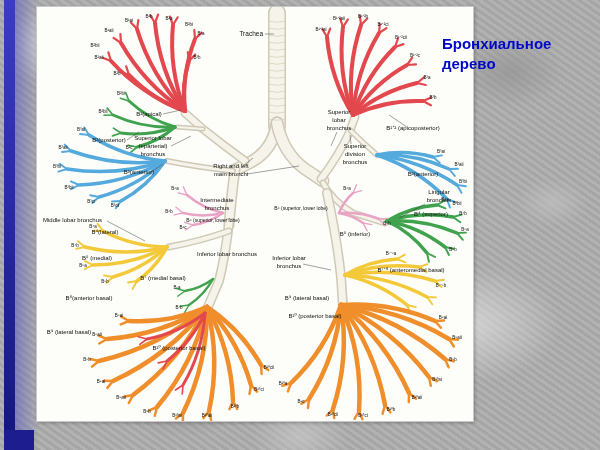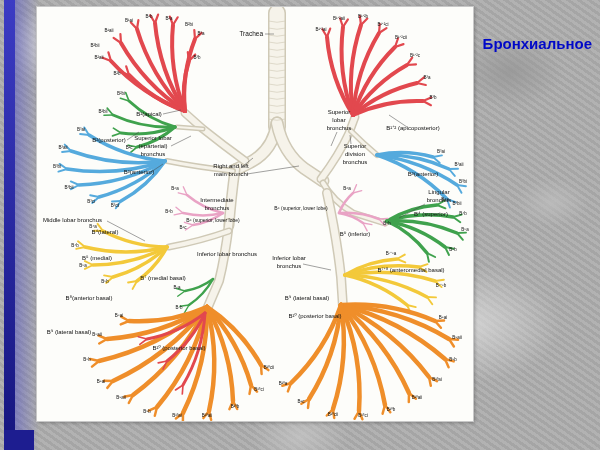--- a/index.html
+++ b/index.html
@@ -18,21 +18,21 @@
       repeating-linear-gradient(35deg, rgba(255,255,255,.05) 0 3px, rgba(0,0,0,.05) 3px 6px);
   }
   .accent-bar{position:absolute;left:4px;top:0;width:11px;height:100%;
     background:linear-gradient(180deg,#3c3cc4,#15157e);}
   .accent-fade{position:absolute;left:15px;top:0;width:24px;height:100%;
     background:linear-gradient(90deg,rgba(80,80,200,.5),rgba(80,80,200,0));}
   .accent-foot{position:absolute;left:4px;bottom:0;width:30px;height:20px;background:#1d1d90;}
   .panel{position:absolute;left:36px;top:6px;width:436px;height:414px;
     background:#fdfdfa;border:1px solid #c8c8c8;box-shadow:1px 1px 3px rgba(0,0,0,.25);}
   .panel svg{width:100%;height:100%;display:block;}
-  .slide-title{position:absolute;left:442px;top:34px;width:150px;text-align:right;
+  .slide-title{position:absolute;left:442px;top:34px;width:150px;text-align:left;
     color:#0008c8;font-weight:bold;font-size:15px;line-height:1.35;}
   text{font-family:"Liberation Sans",sans-serif;}
 </style>
 </head>
 <body>
 
 <div class="slide">
   <div class="accent-bar"></div>
   <div class="accent-fade"></div>
   <div class="accent-foot"></div>
@@ -429,14 +429,15 @@
         <text x="354" y="402" font-size="4.5" text-anchor="middle" fill="#111111">B¹⁰b</text>
         <text x="326" y="408" font-size="4.5" text-anchor="middle" fill="#111111">B¹⁰ci</text>
         <text x="296" y="407" font-size="4.5" text-anchor="middle" fill="#111111">B¹⁰cii</text>
         <text x="264" y="394" font-size="4.5" text-anchor="middle" fill="#111111">B⁹c</text>
         <text x="246" y="376" font-size="4.5" text-anchor="middle" fill="#111111">B¹⁰a</text>
       </svg>
   </div>
 
   <div class="slide-title">
     <div>Бронхиальное</div>
+    <div>дерево</div>
   </div>
 </div>
 
 </body></html>

